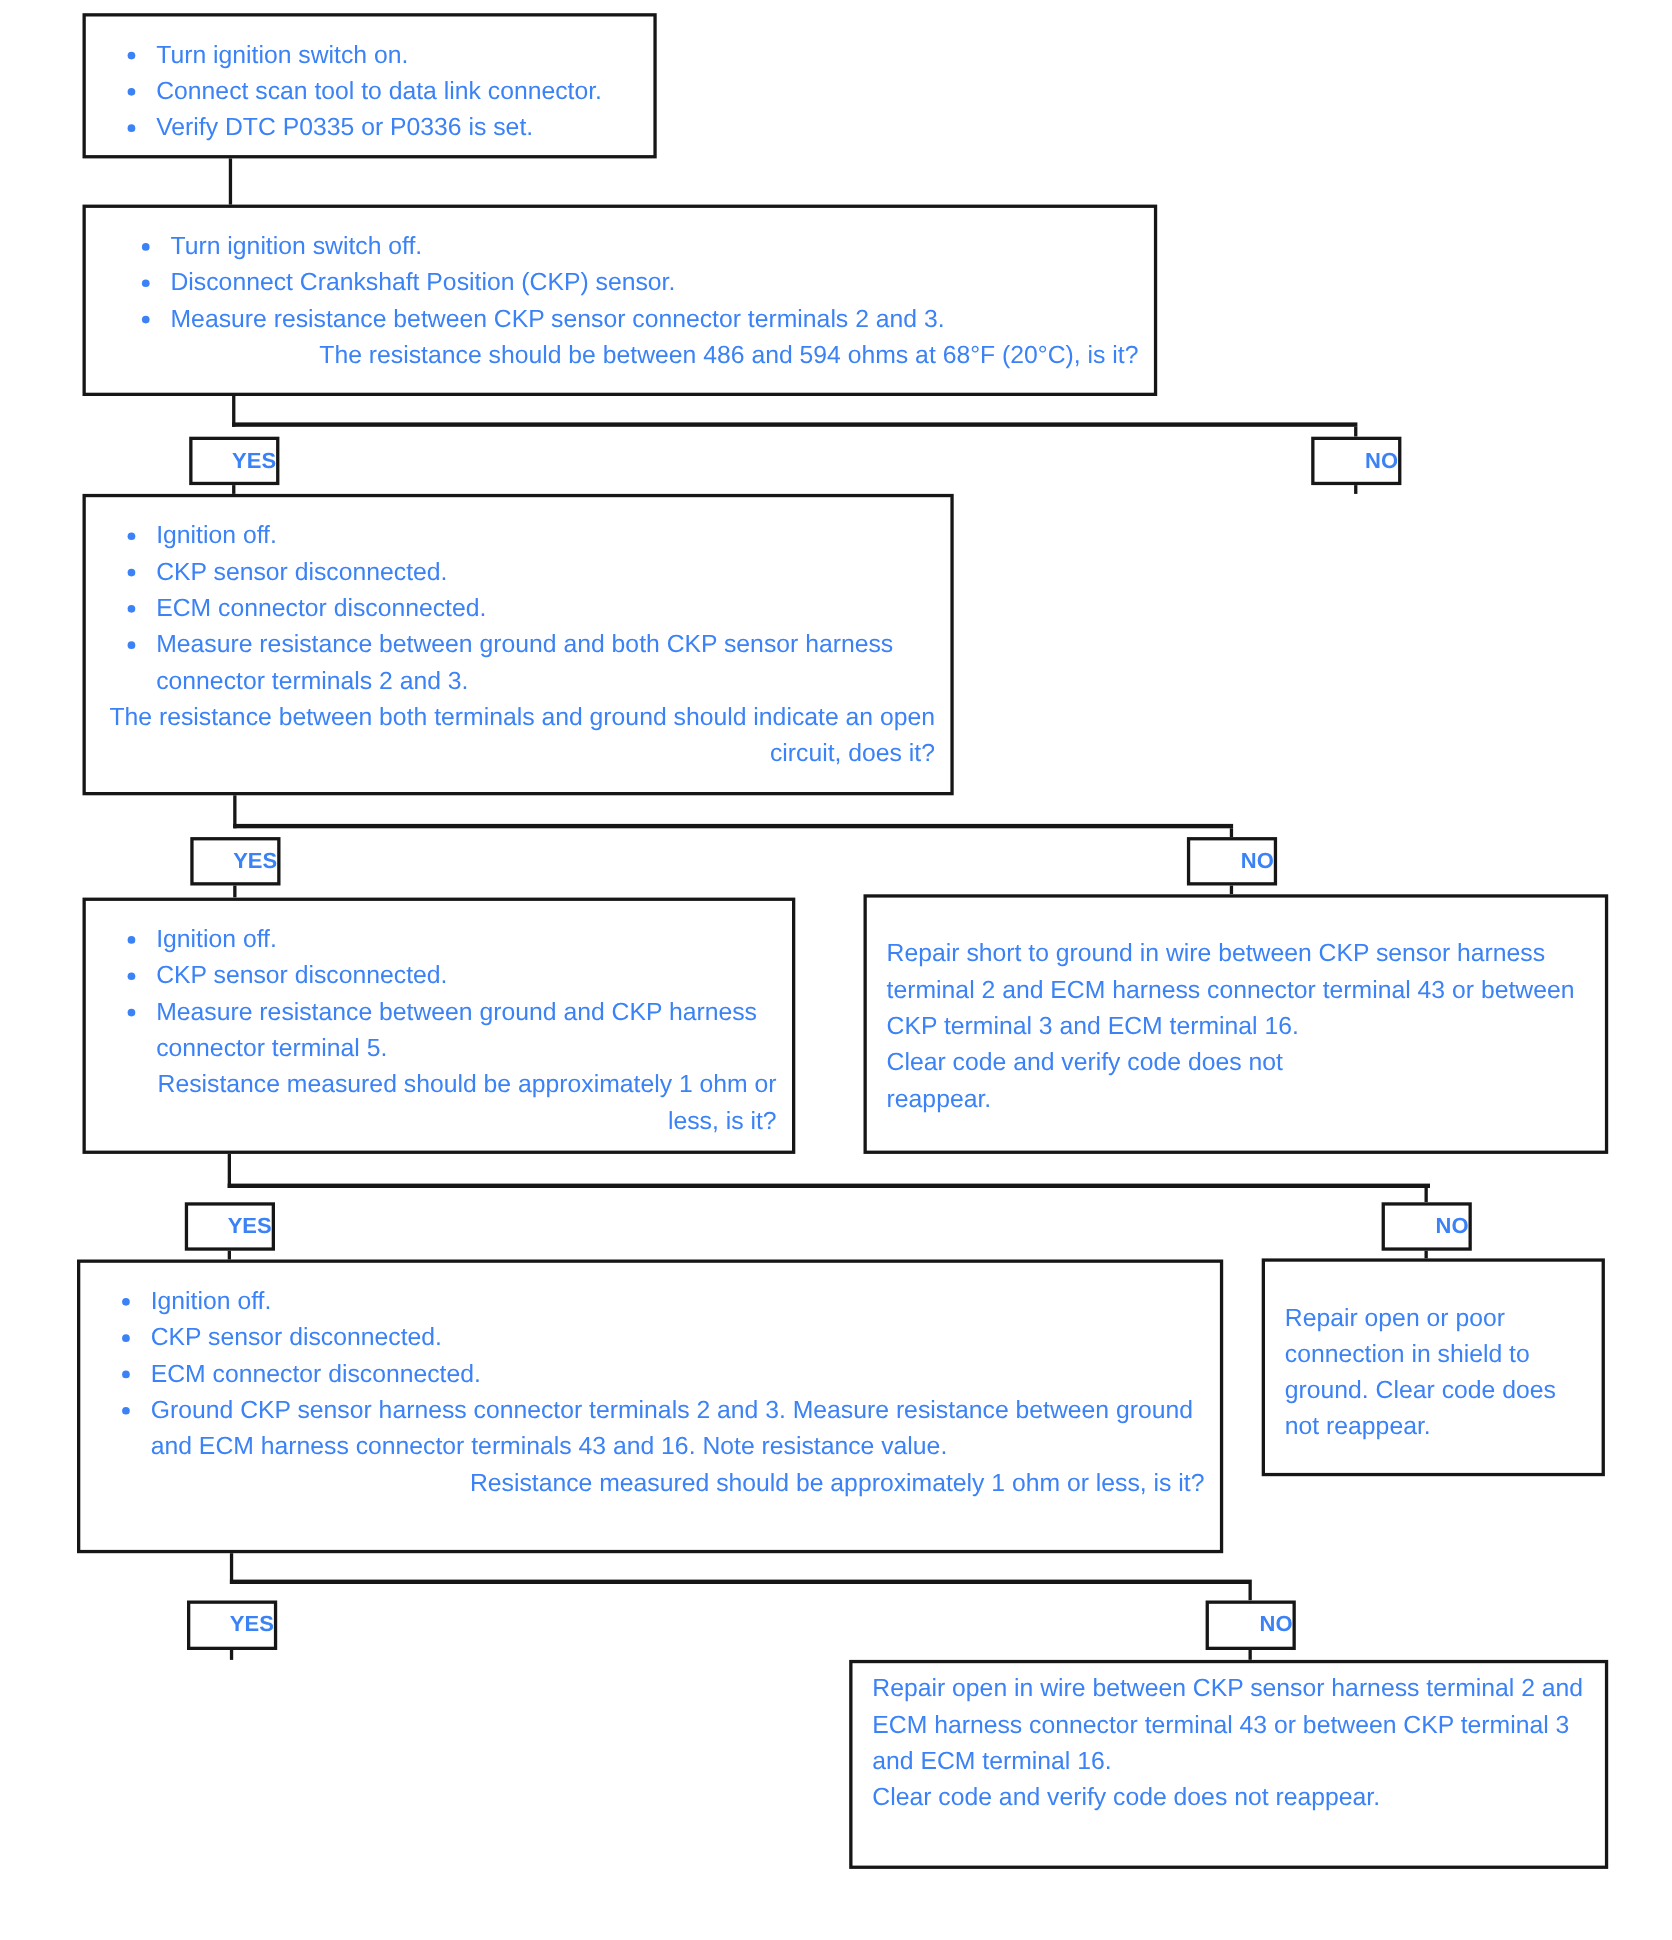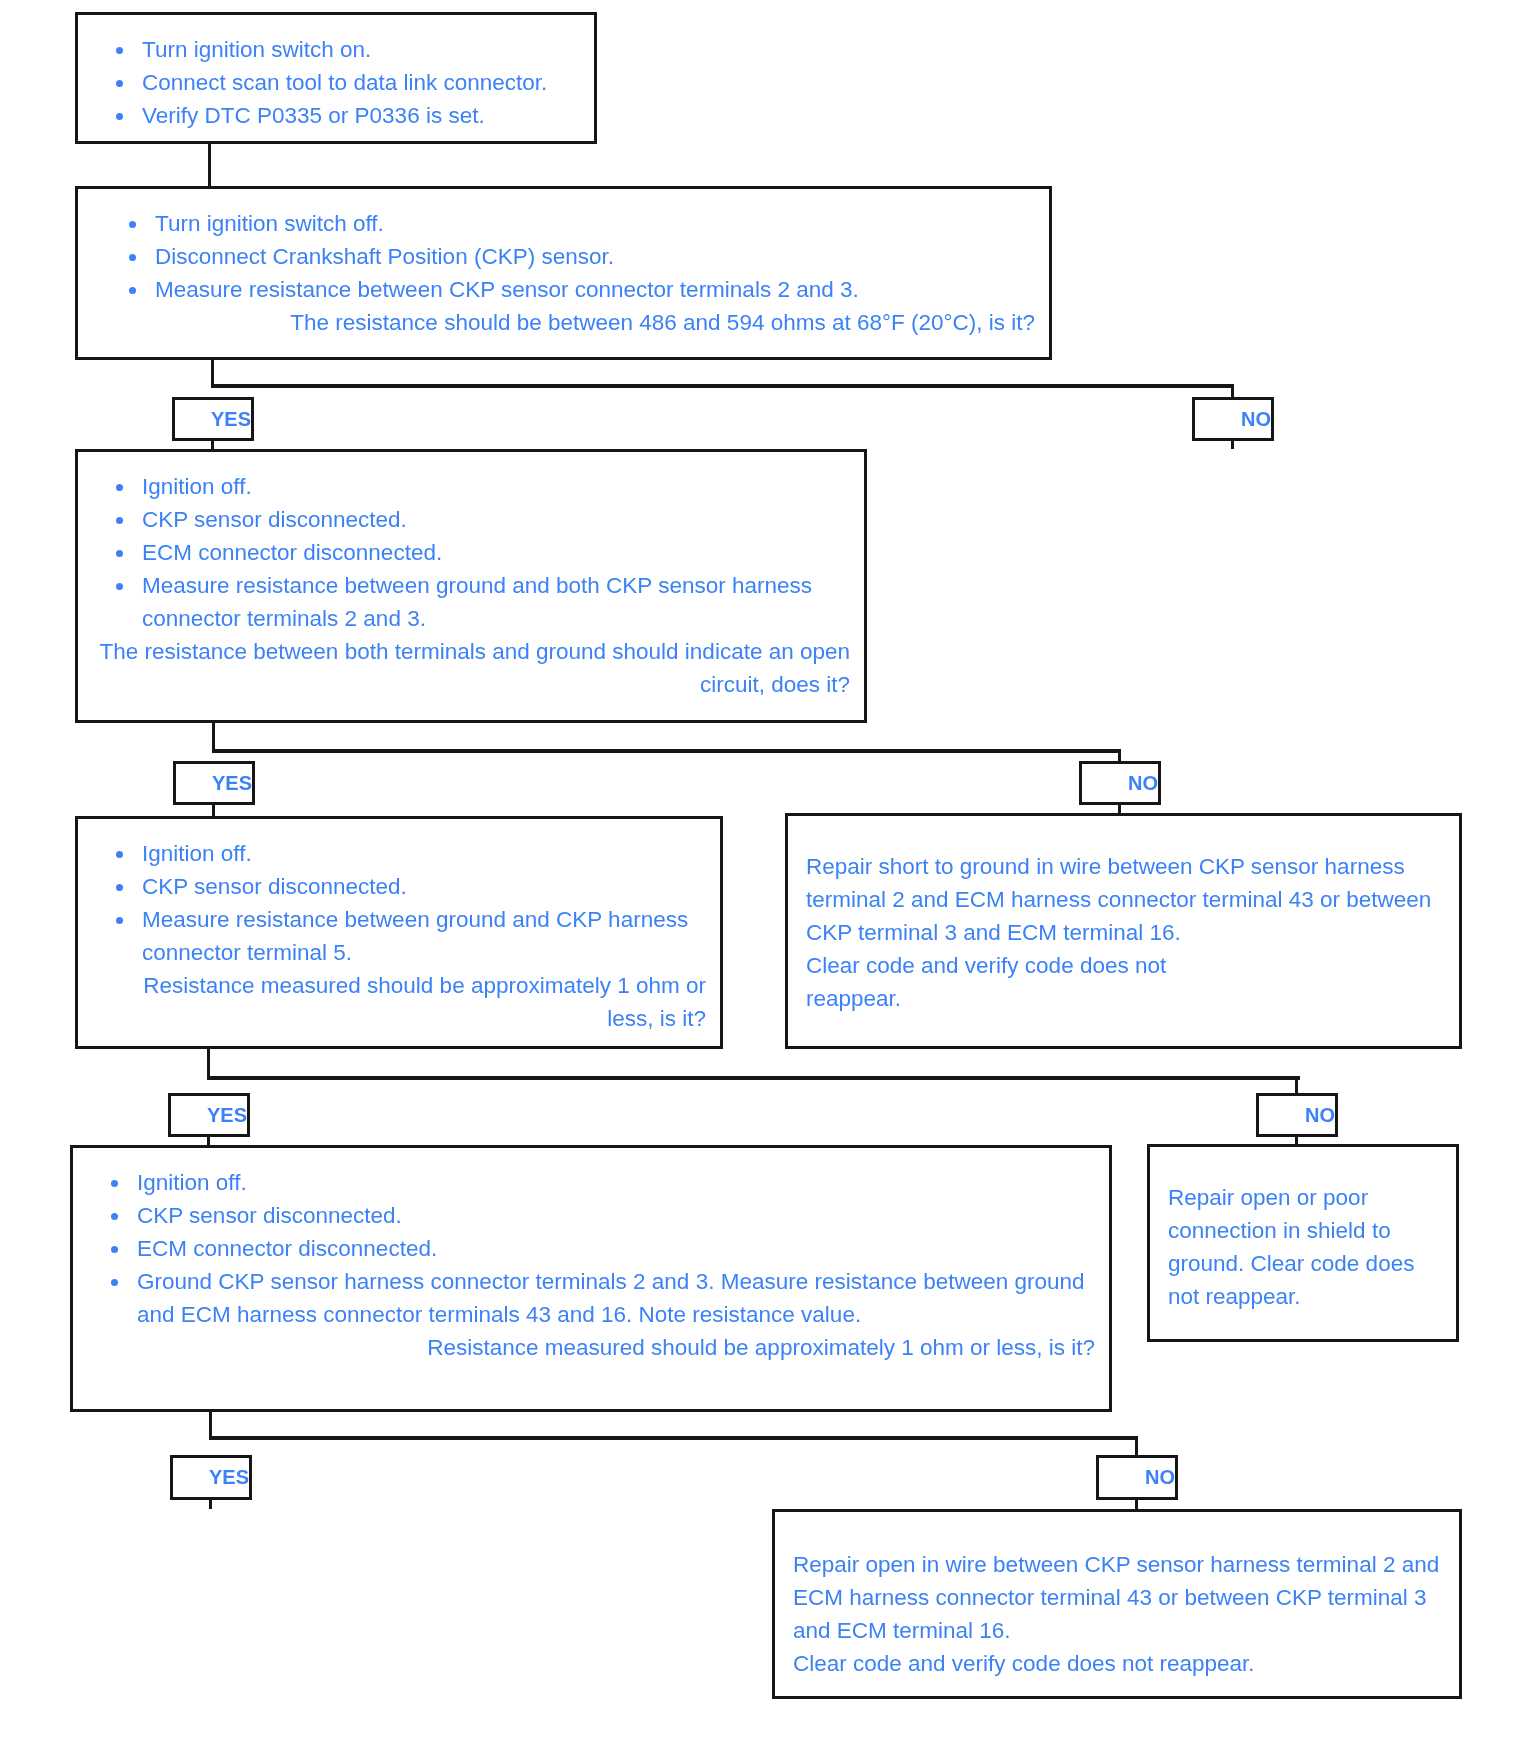--- a/index.html
+++ b/index.html
@@ -130,18 +130,18 @@
 
   <div class="conn" style="left:189px;top:1412px;width:3px;height:28px;"></div>
   <div class="conn" style="left:189px;top:1436px;width:929px;height:4px;"></div>
   <div class="conn" style="left:1115px;top:1440px;width:3px;height:15px;"></div>
   <div class="branch" style="left:150px;top:1455px;width:82px;height:45px;">YES</div>
   <div class="branch" style="left:1076px;top:1455px;width:82px;height:45px;">NO</div>
   <div class="conn" style="left:189px;top:1500px;width:3px;height:9px;"></div>
   <div class="conn" style="left:1115px;top:1500px;width:3px;height:9px;"></div>
 
 
-  <div class="node" style="left:752px;top:1509px;width:690px;height:190px;padding-top:36px;">
+  <div class="node" style="left:752px;top:1509px;width:690px;height:190px;padding-top:6px;">
     <p>Repair open in wire between CKP sensor harness terminal 2 and ECM harness connector terminal 43 or between CKP terminal 3 and ECM terminal 16.</p>
     <p>Clear code and verify code does not reappear.</p>
   </div>
 
 </div>
 
 </body></html>

